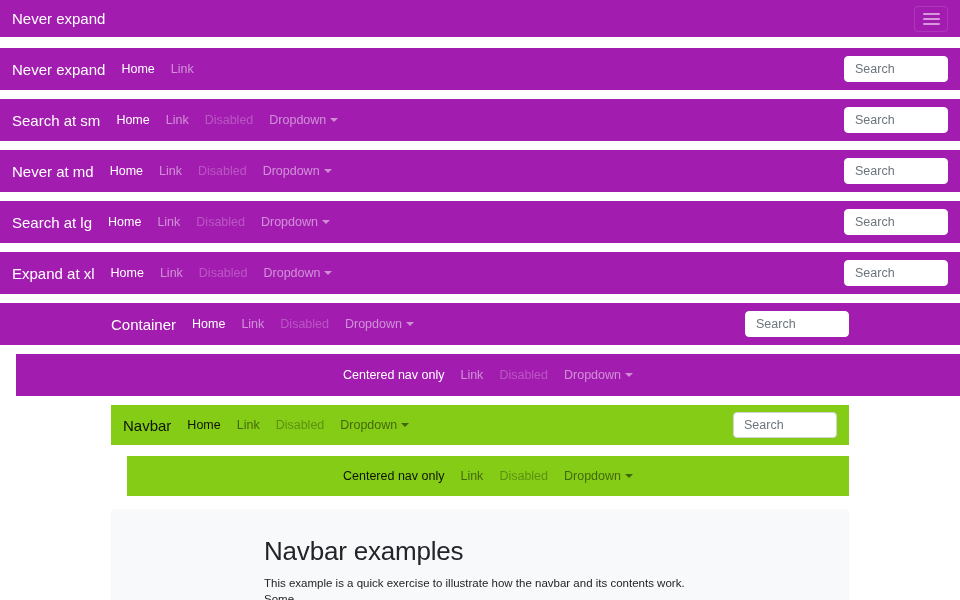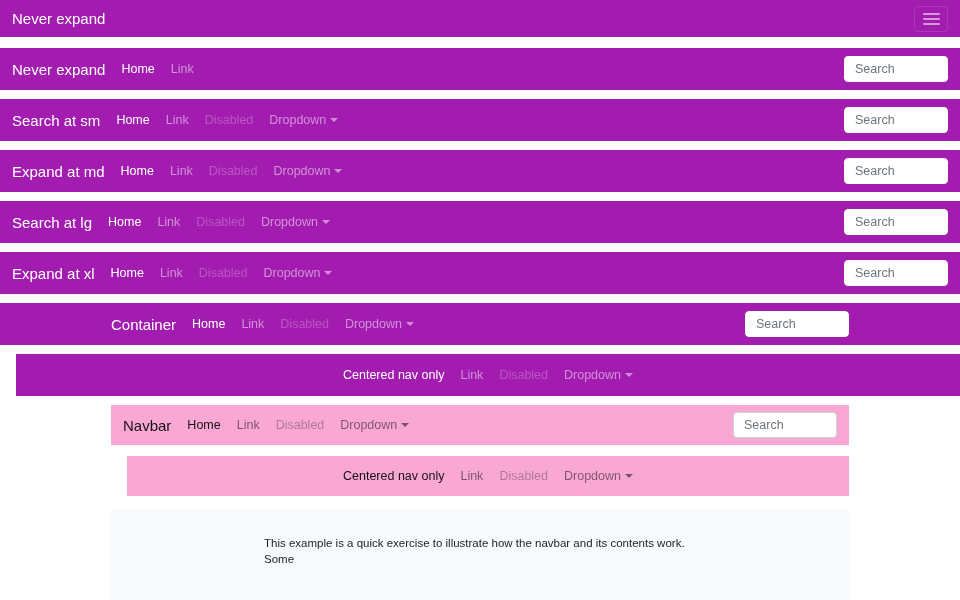--- a/index.html
+++ b/index.html
@@ -6,21 +6,21 @@
   html, body { width: 960px; height: 600px; overflow: hidden; }
   body {
     background: #fff;
     font-family: "Liberation Sans", "DejaVu Sans", sans-serif;
     -webkit-font-smoothing: antialiased;
   }
 
   
   .navbar { display: flex; align-items: center; padding: 0 12px; }
   .navbar.dark  { background: #a21caf; }
-  .navbar.light { background: #f9a8d4; }
+  .navbar.light { background: #84cc16; }
   .h37 { height: 37px; }
   .h42 { height: 42px; }
   .h40 { height: 40px; }
   .mb9  { margin-bottom: 9px; }
   .mb11 { margin-bottom: 11px; }
   .mb13 { margin-bottom: 13px; }
 
   .brand { font-size: 15px; margin-right: 8px; text-decoration: none; white-space: nowrap; }
   .dark  .brand { color: #ffffff; }
   .light .brand { color: rgba(0,0,0,.9); }
@@ -112,21 +112,21 @@
     <a class="nav-link st-active">Home</a>
     <a class="nav-link st-normal">Link</a>
     <a class="nav-link st-disabled">Disabled</a>
     <a class="nav-link st-normal"><span>Dropdown</span><span class="caret"></span></a>
   </div>
   <span class="spacer"></span>
   <input class="search" type="text" placeholder="Search" style="">
 </nav>
 
 <nav class="navbar dark h42 mb9">
-  <a class="brand">Expand at md</a>
+  <a class="brand">Never at md</a>
   <div class="nav">
     <a class="nav-link st-active">Home</a>
     <a class="nav-link st-normal">Link</a>
     <a class="nav-link st-disabled">Disabled</a>
     <a class="nav-link st-normal"><span>Dropdown</span><span class="caret"></span></a>
   </div>
   <span class="spacer"></span>
   <input class="search" type="text" placeholder="Search" style="">
 </nav>
 
@@ -195,20 +195,21 @@
     <div class="nav">
       <a class="nav-link st-active">Centered nav only</a>
       <a class="nav-link st-normal">Link</a>
       <a class="nav-link st-disabled">Disabled</a>
       <a class="nav-link st-normal"><span>Dropdown</span><span class="caret"></span></a>
     </div>
   </nav>
 
   <div class="jumbotron">
     <div class="jumbo-inner">
+      <h1 class="jumbo-title">Navbar examples</h1>
       <p class="jumbo-par">
         <span class="pline">This example is a quick exercise to illustrate how the navbar and its contents work. Some</span>
 
       </p>
     </div>
   </div>
 
 </div>
 
 </body></html>

